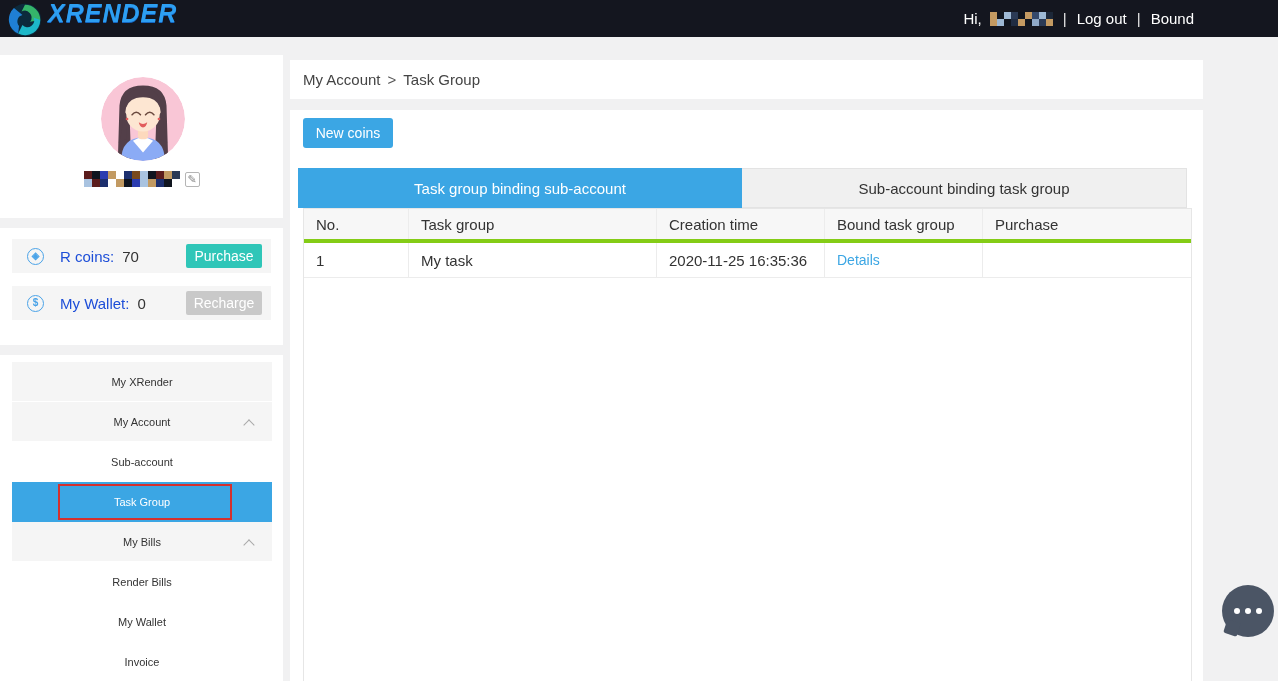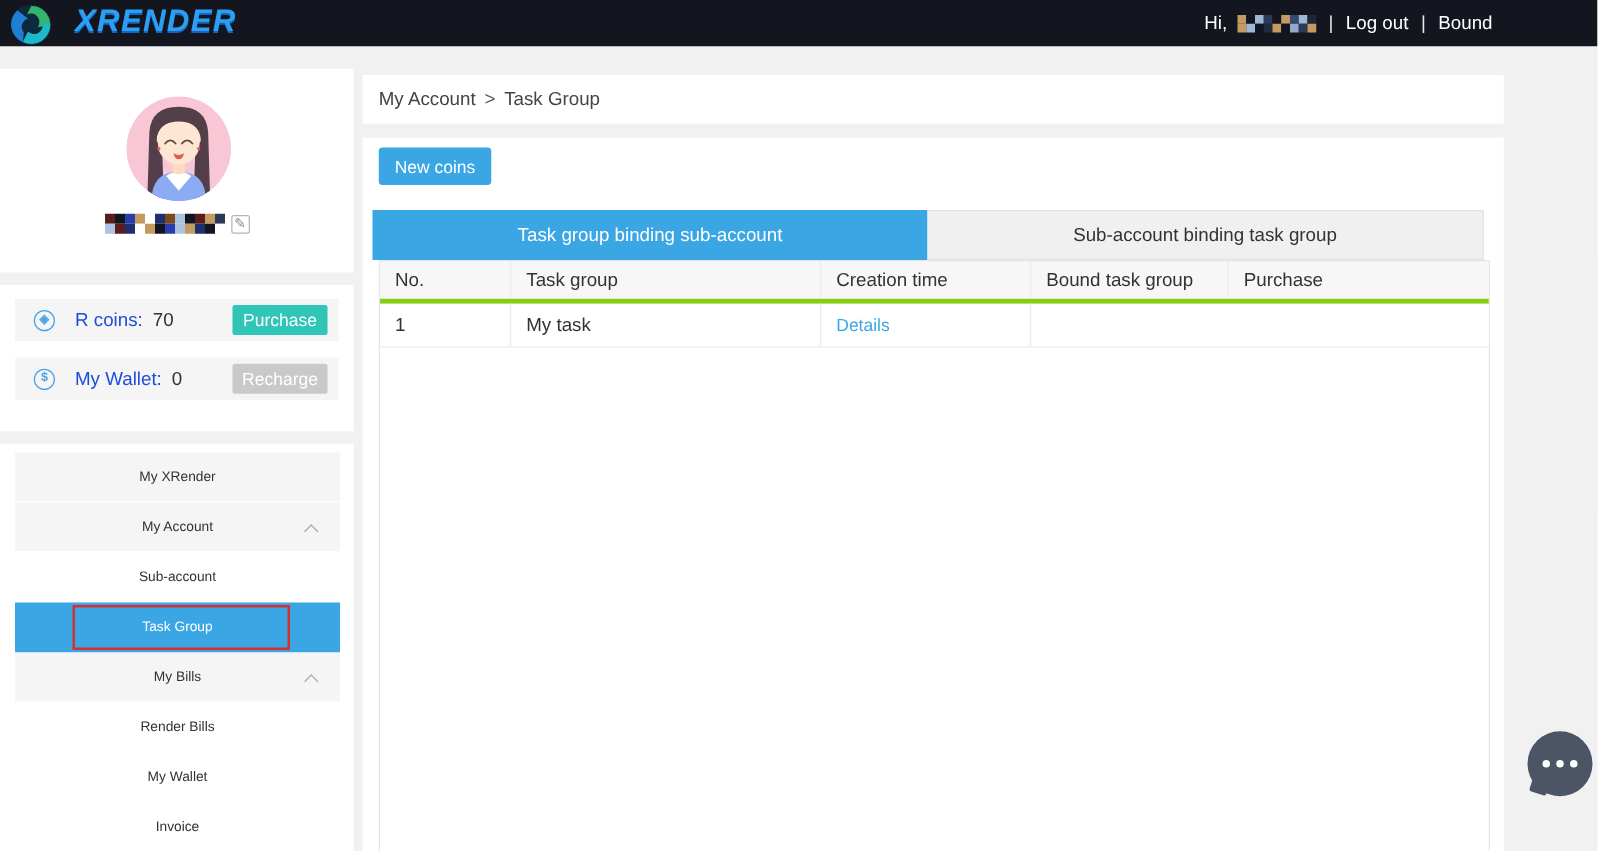--- a/index.html
+++ b/index.html
@@ -2,21 +2,21 @@
 <html><head>
 <meta charset="utf-8">
 <style>
   * { margin:0; padding:0; box-sizing:border-box; }
   html,body { width:1278px; height:681px; }
   body { font-family:"Liberation Sans", sans-serif; background:#f1f1f2; overflow:hidden; }
   .app { position:relative; width:1278px; height:681px; background:#f1f1f2; }
 
   
   .topbar { position:absolute; left:0; top:0; width:1278px; height:37px; background:#14161f; display:flex; align-items:center; }
-  .brand-wrap { display:flex; align-items:center; margin-left:8px;gap:12px; }
+  .brand-wrap { display:flex; margin-left:8px; }
   .logo-svg { width:34px; height:34px; margin-top:2px; }
   .brand { font-size:25px; font-weight:bold; font-style:italic; color:#2d9ff2; letter-spacing:1px; margin-left:6px; margin-top:-2px;
            text-shadow:0 1px 0 #1565c0; }
   .top-right { position:absolute; right:84px; top:0; height:37px; display:flex; align-items:center; gap:8px; color:#ffffff; font-size:15px; }
   .top-right .pipe { color:#e8e8e8; margin:0 2px; }
   .toplink { color:#ffffff; cursor:pointer; text-decoration:none; }
   .mosaic { display:inline-grid; line-height:0; }
   .mosaic i { display:block; }
 
   
@@ -237,20 +237,21 @@
       <div class="trow head">
         <div class="tcell">No.</div>
         <div class="tcell">Task group</div>
         <div class="tcell">Creation time</div>
         <div class="tcell">Bound task group</div>
         <div class="tcell">Purchase</div>
       </div>
       <div class="trow body">
         <div class="tcell">1</div>
         <div class="tcell">My task</div>
+        <div class="tcell">2020-11-25 16:35:36</div>
         <div class="tcell">
             <span class="link">Details</span>
           </div>
         <div class="tcell"></div>
       </div>
     </div>
   </div>
 
   <div class="chat">
     <span class="dots">

